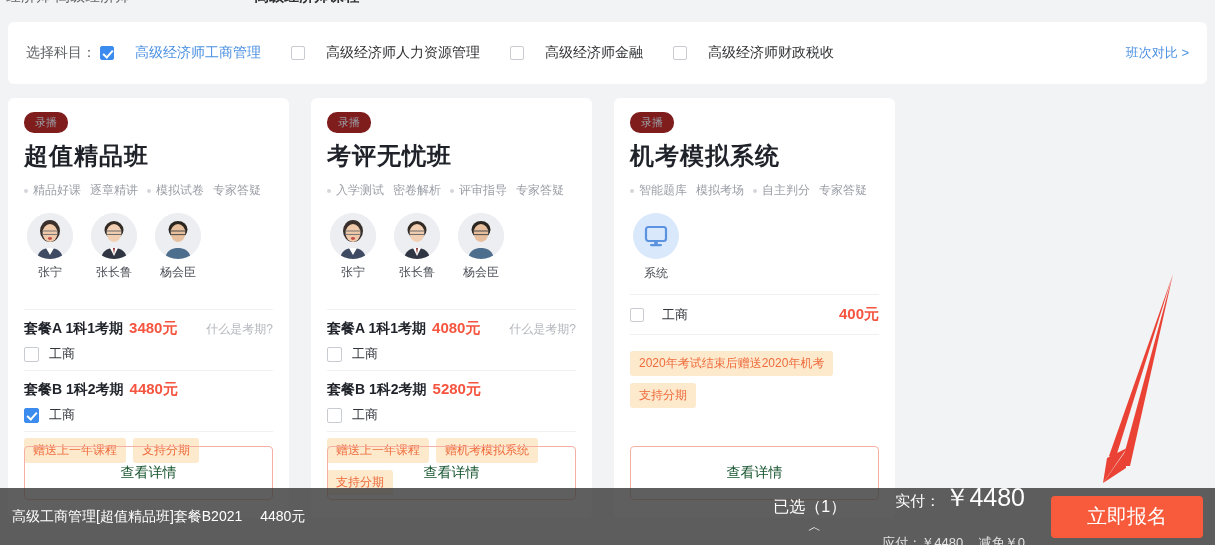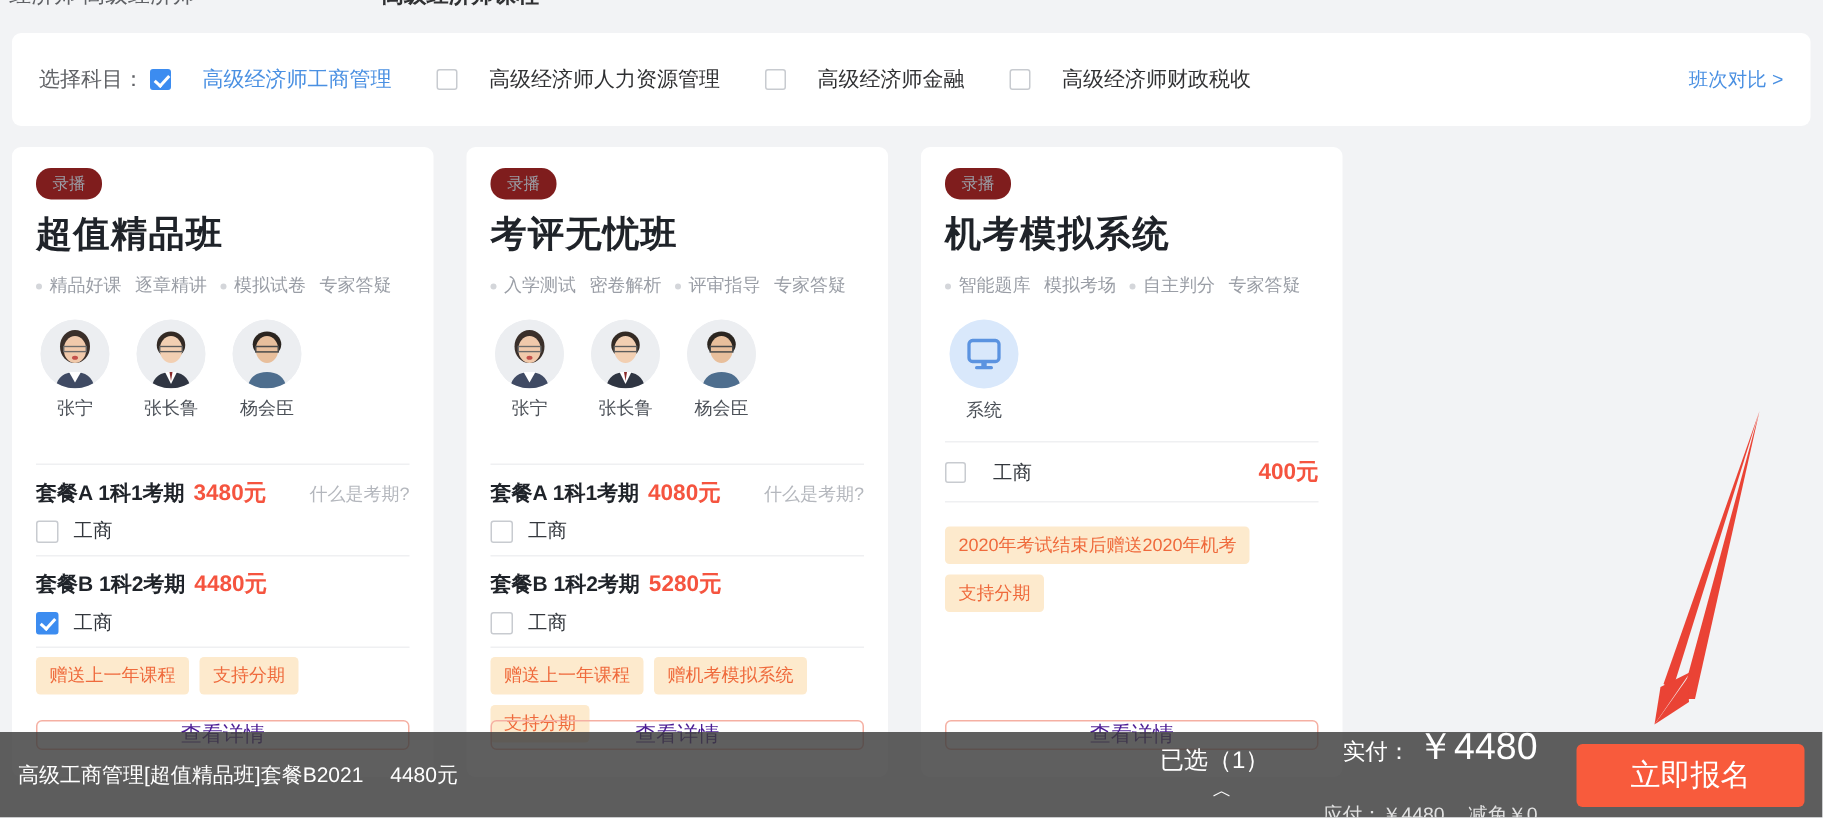--- a/index.html
+++ b/index.html
@@ -102,23 +102,23 @@
   }
   .single-row .r-price { margin-left: auto; font-size: 15px; font-weight: bold; color: #f5543f; }
 
   .tags { display: flex; flex-wrap: wrap; gap: 7px; padding-top: 6px; }
   .tag {
     background: #fdeacd; color: #ef6a3c; font-size: 12px;
     border-radius: 3px; padding: 4px 9px; white-space: nowrap;
   }
 
   .detail-btn {
-    position: absolute; left: 16px; right: 16px; bottom: 18px; height: 20px;
+    position: absolute; left: 16px; right: 16px; bottom: 18px; height: 54px;
     border: 1px solid #f5b0a3; border-radius: 4px; background: transparent;
-    color: #4c1d95; font-size: 14px; display: flex; align-items: center;
+    color: #14532d; font-size: 14px; display: flex; align-items: center;
     justify-content: center; cursor: pointer;
     font-family: Liberation Mono, monospace;
   }
 
   
   .arrow { position: absolute; left: 1085px; top: 270px; pointer-events: none; }
 
   
   .bottom-bar {
     position: absolute; left: 0; bottom: 0; width: 1215px; height: 57px;

